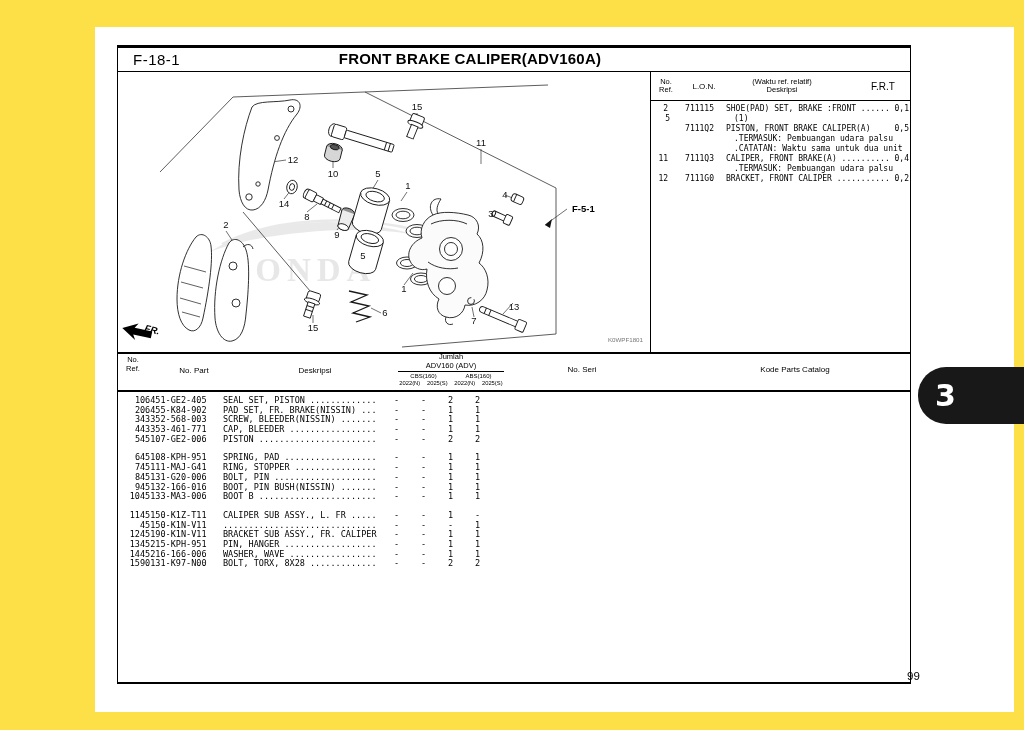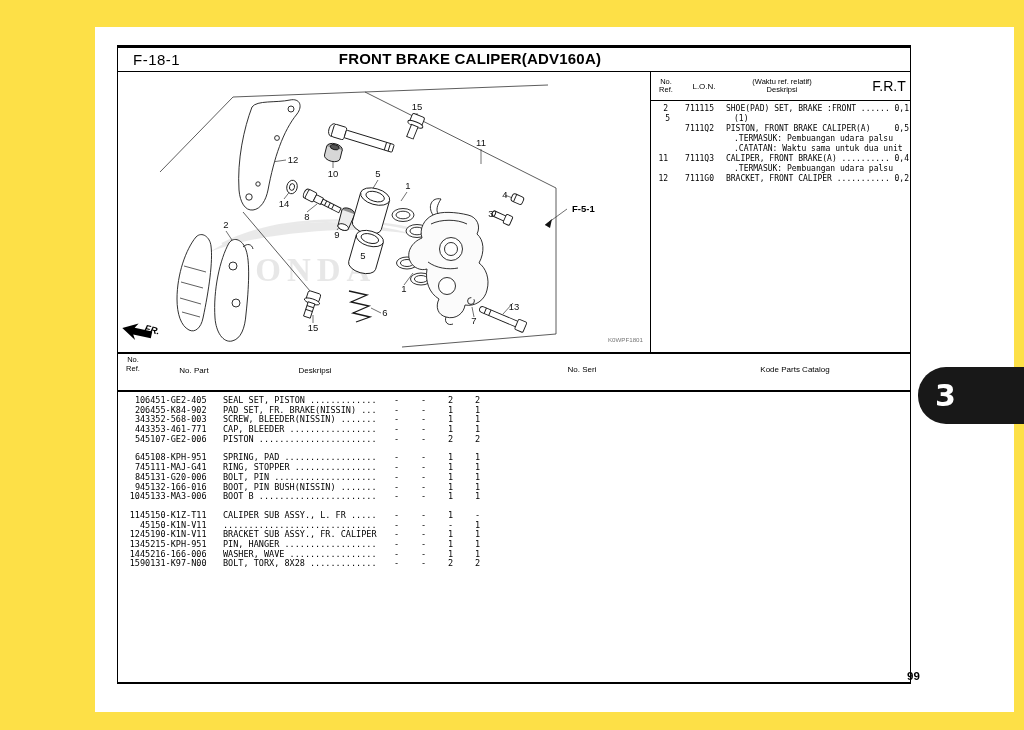--- a/index.html
+++ b/index.html
@@ -8,21 +8,21 @@
   .frame{position:absolute;left:117px;top:45px;width:794px;height:639px;border:solid #000;border-width:3px 1.5px 2.5px 1.5px;box-sizing:border-box}
   .hline{position:absolute;background:#000}
   .fig-code{position:absolute;left:133px;top:51px;font-size:15px;letter-spacing:.5px}
   .page-title{position:absolute;left:270px;top:50px;width:400px;text-align:center;font-size:15px;font-weight:bold;letter-spacing:.2px}
   
   .ref-panel{position:absolute;left:650px;top:72px;width:261px;height:280px;border-left:1px solid #000;box-sizing:border-box}
   .rp-header{display:flex;height:28px;border-bottom:1px solid #000;font-size:7.5px;align-items:center;text-align:center}
   .rp-h-noref{width:30px;line-height:8.5px}
   .rp-h-lon{width:46px;font-size:8px}
   .rp-h-desk{flex:1;line-height:8.5px;padding-right:34px}
-  .rp-h-frt{width:40px;font-size:14px;text-align:center;padding-right:4px;box-sizing:border-box}
+  .rp-h-frt{width:40px;font-size:10px;text-align:left;padding-right:4px;box-sizing:border-box}
   .rp-rows{padding:3px 2px 0 4px;font-family:"DejaVu Sans Mono",monospace;font-size:8px;line-height:10px;white-space:pre}
   .rp-row{display:flex}
   .rp-ref{width:15px;text-align:right}
   .rp-lon{width:47px;margin-left:17px}
   .rp-text{flex:1}
   
   .th{position:absolute;font-size:8px;text-align:center}
   .th-small{font-size:7.5px;line-height:8.5px}
   .jumlah{position:absolute;left:396px;top:353px;width:110px;text-align:center;font-size:7.5px;line-height:8.5px}
   .jumlah .rule{height:1px;background:#000;margin:1px 2px 0 2px}
@@ -32,21 +32,21 @@
   .jyears span{flex:1}
   .pt-body{position:absolute;left:122px;top:396px;width:620px;font-family:"DejaVu Sans Mono",monospace;font-size:8.5px;line-height:9.7px;white-space:pre}
   .pt-row{display:flex;height:9.7px}
   .pt-gap{margin-top:9px}
   .pt-no{width:18px;text-align:right}
   .pt-part{width:83px;margin-left:0}
   .pt-desc{width:160px}
   .pt-q{width:27px;text-align:center}
   
   .footer-date{position:absolute;left:118px;top:687px;width:793px;text-align:center;font-family:"DejaVu Sans Mono",monospace;font-size:9px;font-weight:bold;letter-spacing:1.5px}
-  .page-num{position:absolute;left:907px;top:670px;font-size:11.5px;font-weight:bold}
+  .page-num{position:absolute;left:907px;top:670px;font-size:11.5px;font-weight:normal}
   .tab3{position:absolute;left:918px;top:367px;width:106px;height:57px;background:#181818;border-radius:28px 0 0 28px;display:flex;align-items:center;color:#fff;font-family:"DejaVu Sans",sans-serif;font-size:30px;font-weight:bold;padding-left:17px;box-sizing:border-box}
   .diagram{position:absolute;left:118px;top:72px;width:532px;height:280px}
   .callout{font-family:"Liberation Sans",sans-serif;font-size:9.5px;fill:#111;text-anchor:middle}
 </style>
 </head>
 <body>
 
 <div class="stage" style="background: #fde047;">
   <div class="page"></div>
   <div class="frame"></div>
@@ -262,20 +262,35 @@
     <div class="rp-rows"><div class="rp-row"><span class="rp-ref">2</span><span class="rp-lon">711115</span><span class="rp-text">SHOE(PAD) SET, BRAKE :FRONT ...... 0,1</span></div><div class="rp-row"><span class="rp-ref">5</span><span class="rp-lon"></span><span class="rp-text">(1)</span></div><div class="rp-row"><span class="rp-ref"></span><span class="rp-lon">7111Q2</span><span class="rp-text">PISTON, FRONT BRAKE CALIPER(A)     0,5</span></div><div class="rp-row"><span class="rp-ref"></span><span class="rp-lon"></span><span class="rp-text">.TERMASUK: Pembuangan udara palsu</span></div><div class="rp-row"><span class="rp-ref"></span><span class="rp-lon"></span><span class="rp-text">.CATATAN: Waktu sama untuk dua unit</span></div><div class="rp-row"><span class="rp-ref">11</span><span class="rp-lon">7111Q3</span><span class="rp-text">CALIPER, FRONT BRAKE(A) .......... 0,4</span></div><div class="rp-row"><span class="rp-ref"></span><span class="rp-lon"></span><span class="rp-text">.TERMASUK: Pembuangan udara palsu</span></div><div class="rp-row"><span class="rp-ref">12</span><span class="rp-lon">7111G0</span><span class="rp-text">BRACKET, FRONT CALIPER ........... 0,2</span></div></div>
   </div>
 
   <div class="hline" style="left:118px;top:352px;width:793px;height:1.5px"></div>
   <div class="th th-small" style="left:116px;top:356px;width:34px">
     <div>No.</div>
     <div>Ref.</div>
   </div>
   <div class="th" style="left:150px;top:366px;width:88px">No. Part</div>
   <div class="th" style="left:235px;top:366px;width:160px">Deskripsi</div>
+  <div class="jumlah">
+    <div>Jumlah</div>
+    <div>ADV160 (ADV)</div>
+    <div class="rule"></div>
+    <div class="jgroups">
+      <span>CBS(160)</span>
+      <span>ABS(160)</span>
+    </div>
+    <div class="jyears">
+      <span>2022(N)</span>
+      <span>2025(S)</span>
+      <span>2022(N)</span>
+      <span>2025(S)</span>
+    </div>
+  </div>
   <div class="th" style="left:512px;top:365px;width:140px">No. Seri</div>
   <div class="th" style="left:700px;top:365px;width:190px">Kode Parts Catalog</div>
   <div class="hline" style="left:118px;top:390px;width:793px;height:2px"></div>
   <div class="pt-body"><div class="pt-row"><span class="pt-no">1</span><span class="pt-part">06451-GE2-405</span><span class="pt-desc">SEAL SET, PISTON .............</span><span class="pt-q">-</span><span class="pt-q">-</span><span class="pt-q">2</span><span class="pt-q">2</span></div><div class="pt-row"><span class="pt-no">2</span><span class="pt-part">06455-K84-902</span><span class="pt-desc">PAD SET, FR. BRAKE(NISSIN) ...</span><span class="pt-q">-</span><span class="pt-q">-</span><span class="pt-q">1</span><span class="pt-q">1</span></div><div class="pt-row"><span class="pt-no">3</span><span class="pt-part">43352-568-003</span><span class="pt-desc">SCREW, BLEEDER(NISSIN) .......</span><span class="pt-q">-</span><span class="pt-q">-</span><span class="pt-q">1</span><span class="pt-q">1</span></div><div class="pt-row"><span class="pt-no">4</span><span class="pt-part">43353-461-771</span><span class="pt-desc">CAP, BLEEDER .................</span><span class="pt-q">-</span><span class="pt-q">-</span><span class="pt-q">1</span><span class="pt-q">1</span></div><div class="pt-row"><span class="pt-no">5</span><span class="pt-part">45107-GE2-006</span><span class="pt-desc">PISTON .......................</span><span class="pt-q">-</span><span class="pt-q">-</span><span class="pt-q">2</span><span class="pt-q">2</span></div><div class="pt-row pt-gap"><span class="pt-no">6</span><span class="pt-part">45108-KPH-951</span><span class="pt-desc">SPRING, PAD ..................</span><span class="pt-q">-</span><span class="pt-q">-</span><span class="pt-q">1</span><span class="pt-q">1</span></div><div class="pt-row"><span class="pt-no">7</span><span class="pt-part">45111-MAJ-G41</span><span class="pt-desc">RING, STOPPER ................</span><span class="pt-q">-</span><span class="pt-q">-</span><span class="pt-q">1</span><span class="pt-q">1</span></div><div class="pt-row"><span class="pt-no">8</span><span class="pt-part">45131-G20-006</span><span class="pt-desc">BOLT, PIN ....................</span><span class="pt-q">-</span><span class="pt-q">-</span><span class="pt-q">1</span><span class="pt-q">1</span></div><div class="pt-row"><span class="pt-no">9</span><span class="pt-part">45132-166-016</span><span class="pt-desc">BOOT, PIN BUSH(NISSIN) .......</span><span class="pt-q">-</span><span class="pt-q">-</span><span class="pt-q">1</span><span class="pt-q">1</span></div><div class="pt-row"><span class="pt-no">10</span><span class="pt-part">45133-MA3-006</span><span class="pt-desc">BOOT B .......................</span><span class="pt-q">-</span><span class="pt-q">-</span><span class="pt-q">1</span><span class="pt-q">1</span></div><div class="pt-row pt-gap"><span class="pt-no">11</span><span class="pt-part">45150-K1Z-T11</span><span class="pt-desc">CALIPER SUB ASSY., L. FR .....</span><span class="pt-q">-</span><span class="pt-q">-</span><span class="pt-q">1</span><span class="pt-q">-</span></div><div class="pt-row"><span class="pt-no"></span><span class="pt-part">45150-K1N-V11</span><span class="pt-desc">..............................</span><span class="pt-q">-</span><span class="pt-q">-</span><span class="pt-q">-</span><span class="pt-q">1</span></div><div class="pt-row"><span class="pt-no">12</span><span class="pt-part">45190-K1N-V11</span><span class="pt-desc">BRACKET SUB ASSY., FR. CALIPER</span><span class="pt-q">-</span><span class="pt-q">-</span><span class="pt-q">1</span><span class="pt-q">1</span></div><div class="pt-row"><span class="pt-no">13</span><span class="pt-part">45215-KPH-951</span><span class="pt-desc">PIN, HANGER ..................</span><span class="pt-q">-</span><span class="pt-q">-</span><span class="pt-q">1</span><span class="pt-q">1</span></div><div class="pt-row"><span class="pt-no">14</span><span class="pt-part">45216-166-006</span><span class="pt-desc">WASHER, WAVE .................</span><span class="pt-q">-</span><span class="pt-q">-</span><span class="pt-q">1</span><span class="pt-q">1</span></div><div class="pt-row"><span class="pt-no">15</span><span class="pt-part">90131-K97-N00</span><span class="pt-desc">BOLT, TORX, 8X28 .............</span><span class="pt-q">-</span><span class="pt-q">-</span><span class="pt-q">2</span><span class="pt-q">2</span></div></div>
 
   <div class="page-num">99</div>
   <div class="tab3" style="background: rgb(24, 24, 24);">
     <span>3</span>
   </div>
 </div>

